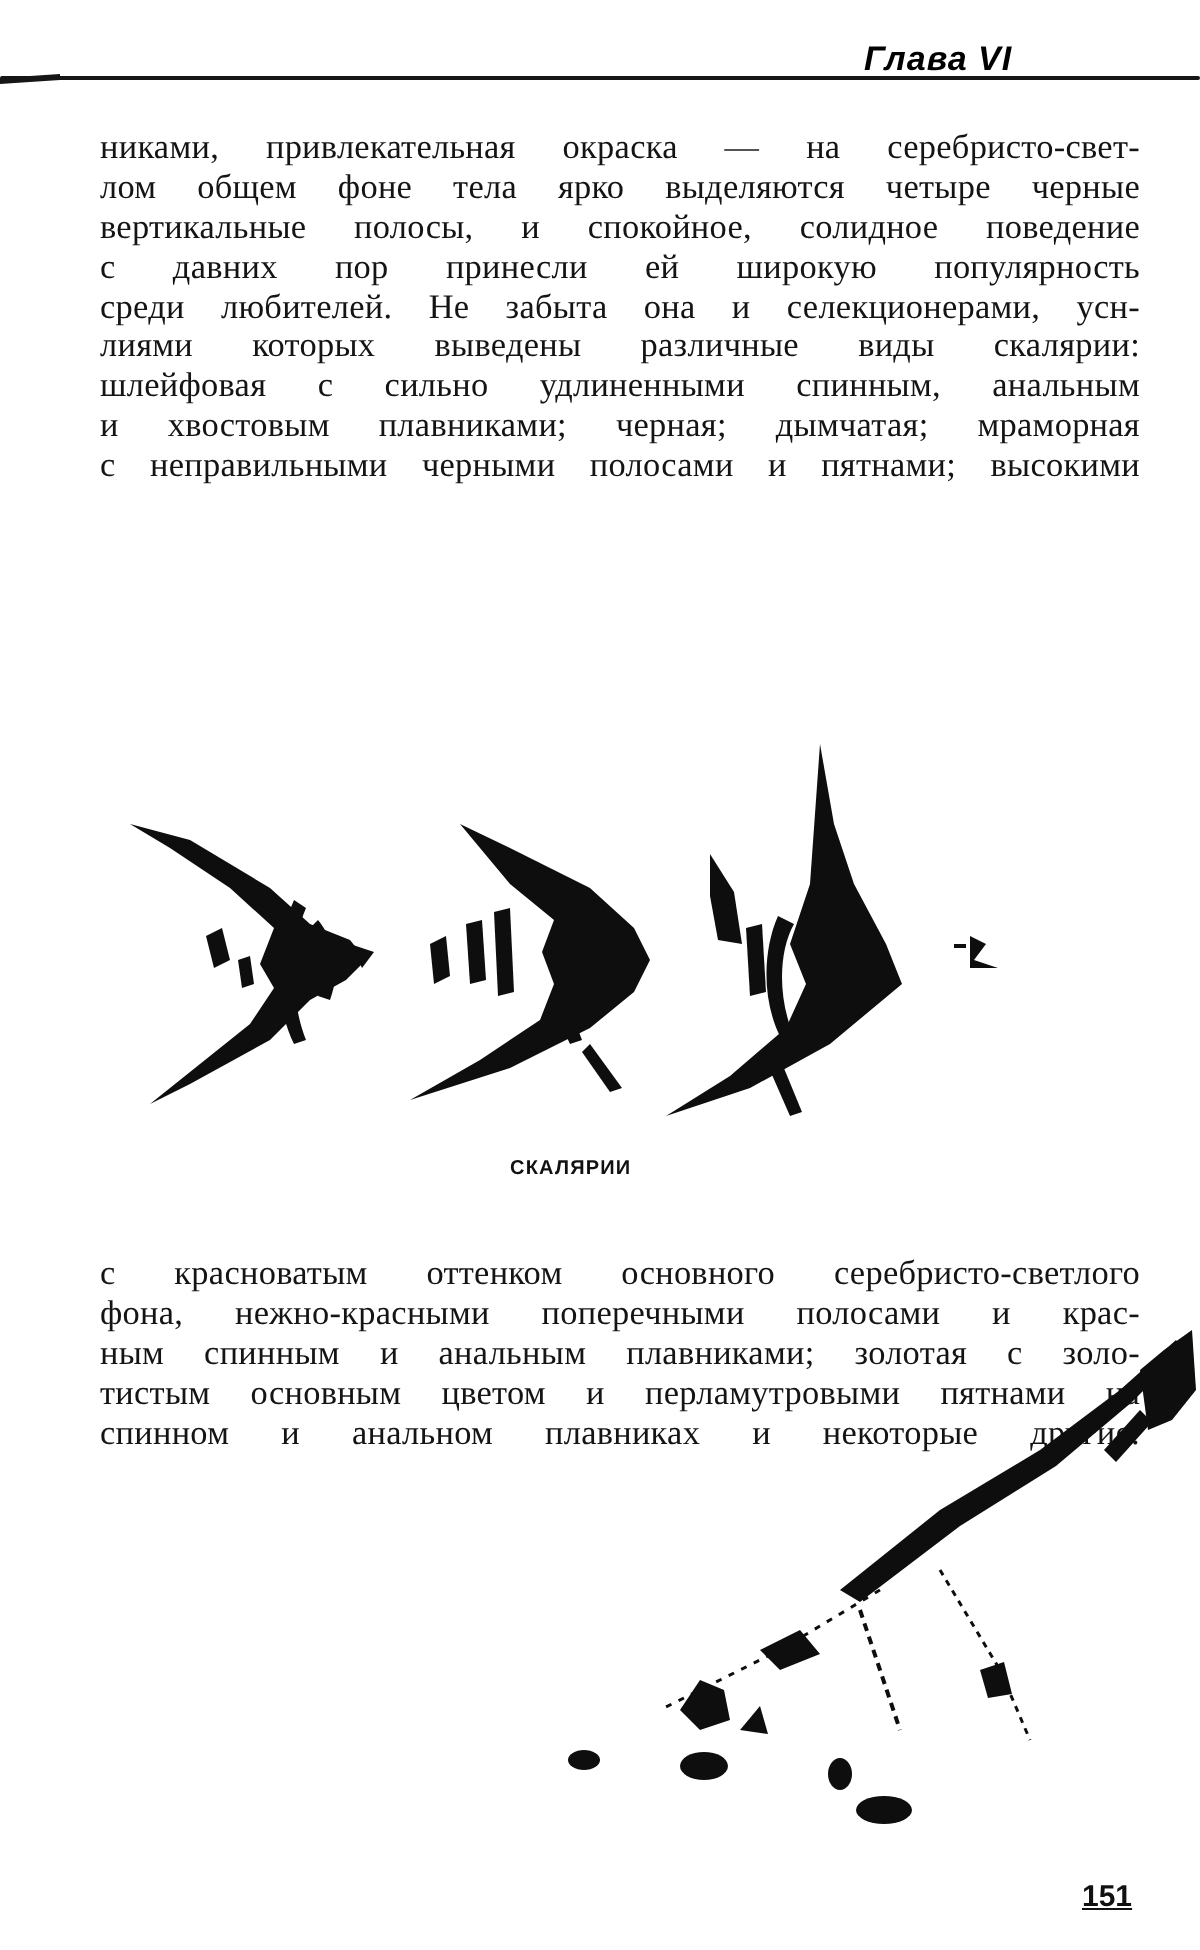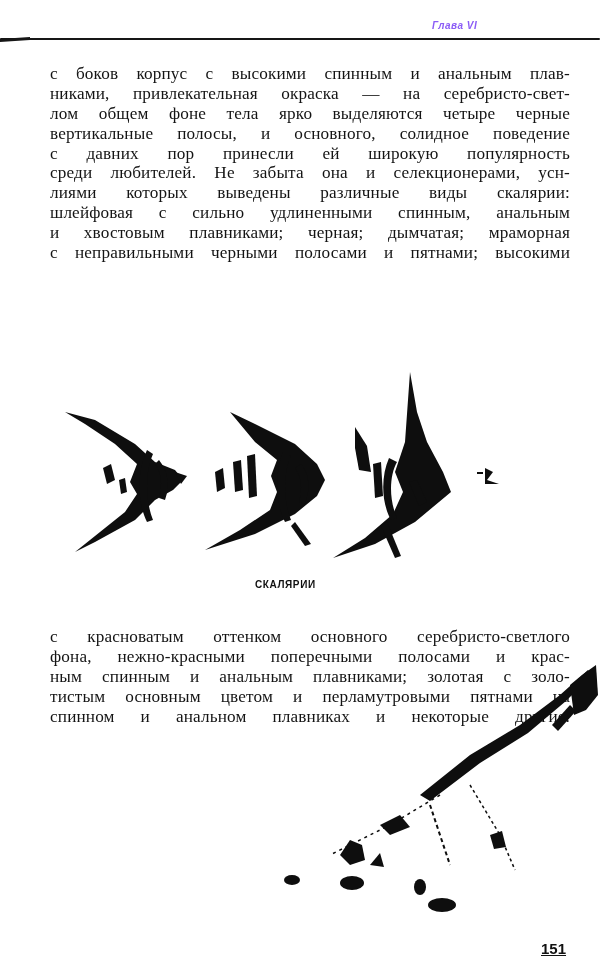--- a/index.html
+++ b/index.html
@@ -15,23 +15,23 @@
       color: #141414;
       font-family: "Liberation Serif", "DejaVu Serif", serif;
     }
     .running-head {
       position: absolute;
       top: 20px;
       left: 432px;
       font-family: "Liberation Sans", "DejaVu Sans", sans-serif;
       font-style: italic;
       font-weight: bold;
-      font-size: 10px;
+      font-size: 17px;
       letter-spacing: 0.5px;
-      color: #8b5cf6;
+      color: #000000;
     }
     .head-rule {
       position: absolute;
       top: 38px;
       left: 0;
       width: 600px;
       height: 2px;
       background: #161616;
       border-radius: 1px;
     }
@@ -105,24 +105,23 @@
       text-decoration: underline;
     }
   </style>
 </head>
 <body>
 
 <div class="running-head">Глава VI</div>
 <div class="head-rule"></div>
 
 <div id="para1" class="text-block">
-  <span class="line">с боков корпус с высокими спинным и анальным плав-</span>
   <span class="line">никами, привлекательная окраска — на серебристо-свет-</span>
   <span class="line">лом общем фоне тела ярко выделяются четыре черные</span>
-  <span class="line">вертикальные полосы, и основного, солидное поведение</span>
+  <span class="line">вертикальные полосы, и спокойное, солидное поведение</span>
   <span class="line">с  давних  пор  принесли  ей  широкую  популярность</span>
   <span class="line">среди любителей. Не забыта она и селекционерами, усн-</span>
   <span class="line">лиями которых выведены различные  виды  скалярии:</span>
   <span class="line">шлейфовая с сильно удлиненными спинным, анальным</span>
   <span class="line">и хвостовым плавниками; черная; дымчатая; мраморная</span>
   <span class="line">с неправильными черными полосами и пятнами; высокими</span>
 </div>
 
 <div class="figure">
   <svg viewBox="0 0 470 200" xmlns="http://www.w3.org/2000/svg" fill="#0e0e0e">

